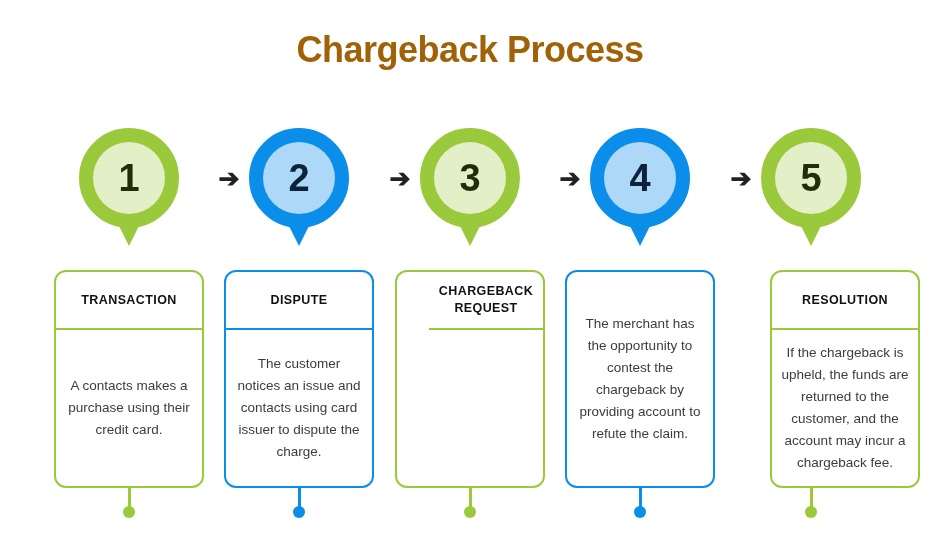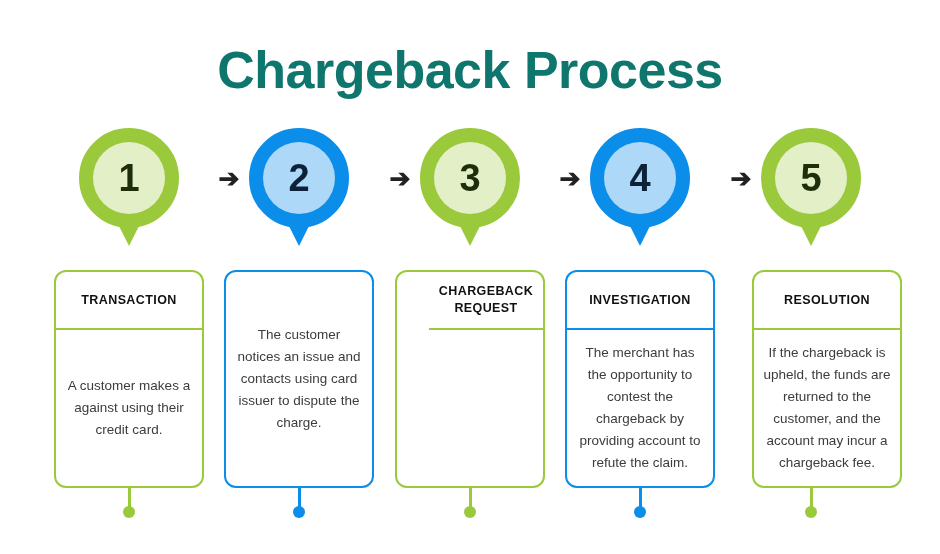--- a/index.html
+++ b/index.html
@@ -11,28 +11,28 @@
     width: 940px;
     height: 554px;
     position: relative;
     font-family: "Liberation Sans", sans-serif;
     overflow: hidden;
   }
 
   
   .page-title {
     position: absolute;
-    top: 42px;
+    top: 30px;
     left: 0;
     width: 940px;
     text-align: center;
-    font-size: 52px;
+    font-size: 36px;
     font-weight: bold;
     letter-spacing: -0.5px;
-    color: #0f766e;
+    color: #a16207;
     line-height: 1.1;
   }
 
   
   .pin-row {
     position: absolute;
     top: 128px;
     left: 54px;
     width: 832px;
     height: 130px;
@@ -232,33 +232,33 @@
     <div class="pin-point pin-point-green"></div>
     <div class="pin pin-green">
       <div class="pin-inner">5</div>
     </div>
   </div>
 </div>
 
 <div class="card-row">
   <div class="card card-green" style="left:0px;">
     <div class="card-head">TRANSACTION</div>
-    <div class="card-body">A customer makes a against using their credit card.</div>
+    <div class="card-body">A contacts makes a purchase using their credit card.</div>
   </div>
   <div class="card card-blue" style="left:170px;">
+    <div class="card-head">DISPUTE</div>
     <div class="card-body">The customer notices an issue and contacts using card issuer to dispute the charge.</div>
   </div>
   <div class="card card-green" style="left:341px;padding-left:32px;">
     <div class="card-head">CHARGEBACK REQUEST</div>
   </div>
   <div class="card card-blue" style="left:511px;">
-    <div class="card-head">INVESTIGATION</div>
     <div class="card-body">The merchant has the opportunity to contest the chargeback by providing account to refute the claim.</div>
   </div>
-  <div class="card card-green" style="left:698px;">
+  <div class="card card-green" style="left:716px;">
     <div class="card-head">RESOLUTION</div>
     <div class="card-body">If the chargeback is upheld, the funds are returned to the customer, and the account may incur a chargeback fee.</div>
   </div>
 </div>
 
 <div class="stem-row">
   <div class="stem" style="left:0px;">
     <div class="stem-line c-green"></div>
     <div class="stem-dot c-green"></div>
   </div>

